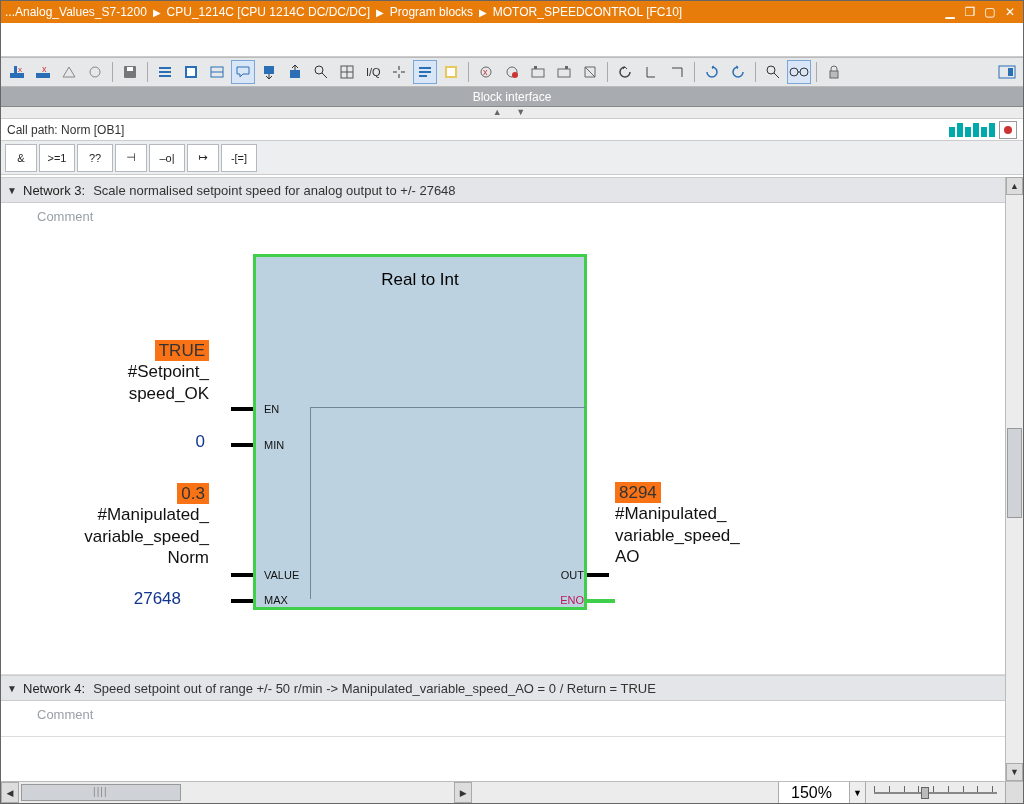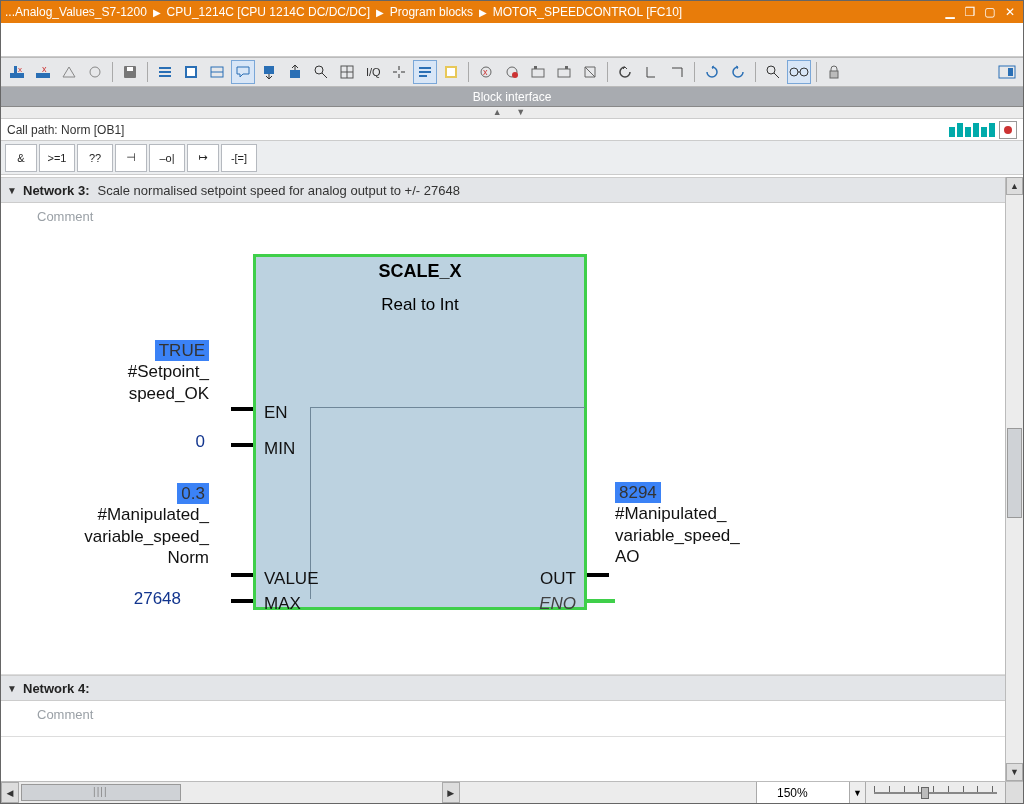--- a/index.html
+++ b/index.html
@@ -153,21 +153,21 @@
     display: flex;
     align-items: center;
     font-size: 13px;
     color: #222;
     border-top: 1px solid #ccc;
     border-bottom: 1px solid #ccc;
   }
   .net-header .tri {
     width: 22px; text-align:center; color:#333; cursor:pointer; font-size:10px;
   }
-  .net-header .ntitle { font-weight: 700; margin-right: 8px; }
+  .net-header .ntitle { font-weight: 400; margin-right: 8px; }
   .net-header .ndesc { color:#333; }
   .comment-row {
     padding: 6px 24px 14px 36px;
     color: #9aa0a6;
     font-size: 13px;
   }
   .fbd-area {
     position: relative;
     height: 436px;
   }
@@ -187,26 +187,26 @@
     font-weight: 600;
     margin-top: 4px;
   }
   .fblock .subtitle {
     text-align: center;
     font-size: 17px;
     margin-top: 13px;
   }
   .fblock .port {
     position: absolute;
-    font-size: 17px;
+    font-size: 11px;
     color: #111;
   }
   .fblock .port.left { left: 8px; text-align:left; }
-  .fblock .port.right { right: 8px; text-align:left; }
-  .fblock .port.gray { color:#404040;font-style:italic; }
+  .fblock .port.right { right: 0; text-align:left; }
+  .fblock .port.gray { color:#be185d; }
   .fblock .inner-box {
     position:absolute;
     left:54px; top:150px;
     width:275px; height:192px;
     border-top:1px solid #6f8799;
     border-left:1px solid #6f8799;
   }
   
   .wire {
     position: absolute;
@@ -216,21 +216,21 @@
   .wire.green { background:#3fcf4a; }
   
   .io {
     position: absolute;
     font-size: 17px;
     text-align: right;
     line-height: 1.25;
   }
   .io.right { text-align:left; }
   .io .mon {
-    background: #3b82f6;
+    background: #f97316;
     padding: 0 4px;
     display: inline-block;
     color:#333;
   }
   .io .mon.blue { color:#12358e; background:transparent; }
   .io .tag { color:#111; }
   
   .vscroll {
     position:absolute; top:176px; bottom:22px; right:0; width:18px;
     background:#ececec; border-left:1px solid #bbb;
@@ -266,21 +266,21 @@
   .hscroll .thumb::after{
     content:"||||"; color:#888; position:absolute; left:45%; top:1px; font-size:10px; letter-spacing:1px;
   }
   .bottombar .gap { flex:1; }
   .zoombox {
     display:flex; align-items:center;
     border-left:1px solid #aaa;
     background:#fff;
   }
   .zoombox input {
-    width:92px; border:none; outline:none; padding:0 20px; font-size:12px;
+    width:70px; border:none; outline:none; padding:0 12px; font-size:16px;
   }
   .zoombox .zbtn {
     width:16px; height:100%;
     border-left:1px solid #aaa;
     background:#eee;
     display:flex;align-items:center;justify-content:center;
     font-size:9px; cursor:pointer;
   }
   .zoom-slider {
     width:140px;
@@ -560,21 +560,20 @@
     <div class="net-header">
       <span class="tri">▼</span>
       <span class="ntitle">Network 3:</span>
       <span class="ndesc">Scale normalised setpoint speed for analog output to +/- 27648</span>
     </div>
     <div class="comment-row">Comment</div>
 
     <div class="fbd-area">
 
       <div class="fblock">
-        <div class="title">SCALE_X</div>
         <div class="subtitle">Real  to  Int</div>
         <div class="inner-box"></div>
 
         <div class="port left" style="top:146px">EN</div>
         <div class="port left" style="top:182px">MIN</div>
         <div class="port left" style="top:312px">VALUE</div>
         <div class="port left" style="top:337px">MAX</div>
 
         <div class="port right" style="top:312px">OUT</div>
         <div class="port right gray" style="top:337px">ENO</div>
@@ -611,20 +610,21 @@
 variable_speed_
 AO</span>
       </div>
     </div>
   </div>
 
   <div class="network">
     <div class="net-header">
       <span class="tri">▼</span>
       <span class="ntitle">Network 4:</span>
+      <span class="ndesc">Speed setpoint out of range +/- 50 r/min -&gt; Manipulated_variable_speed_AO = 0 / Return = TRUE</span>
     </div>
     <div class="comment-row">Comment</div>
   </div>
 </div>
 
 <div class="vscroll">
   <div class="arrow">▲</div>
   <div class="track">
     <div class="thumb"></div>
   </div>

